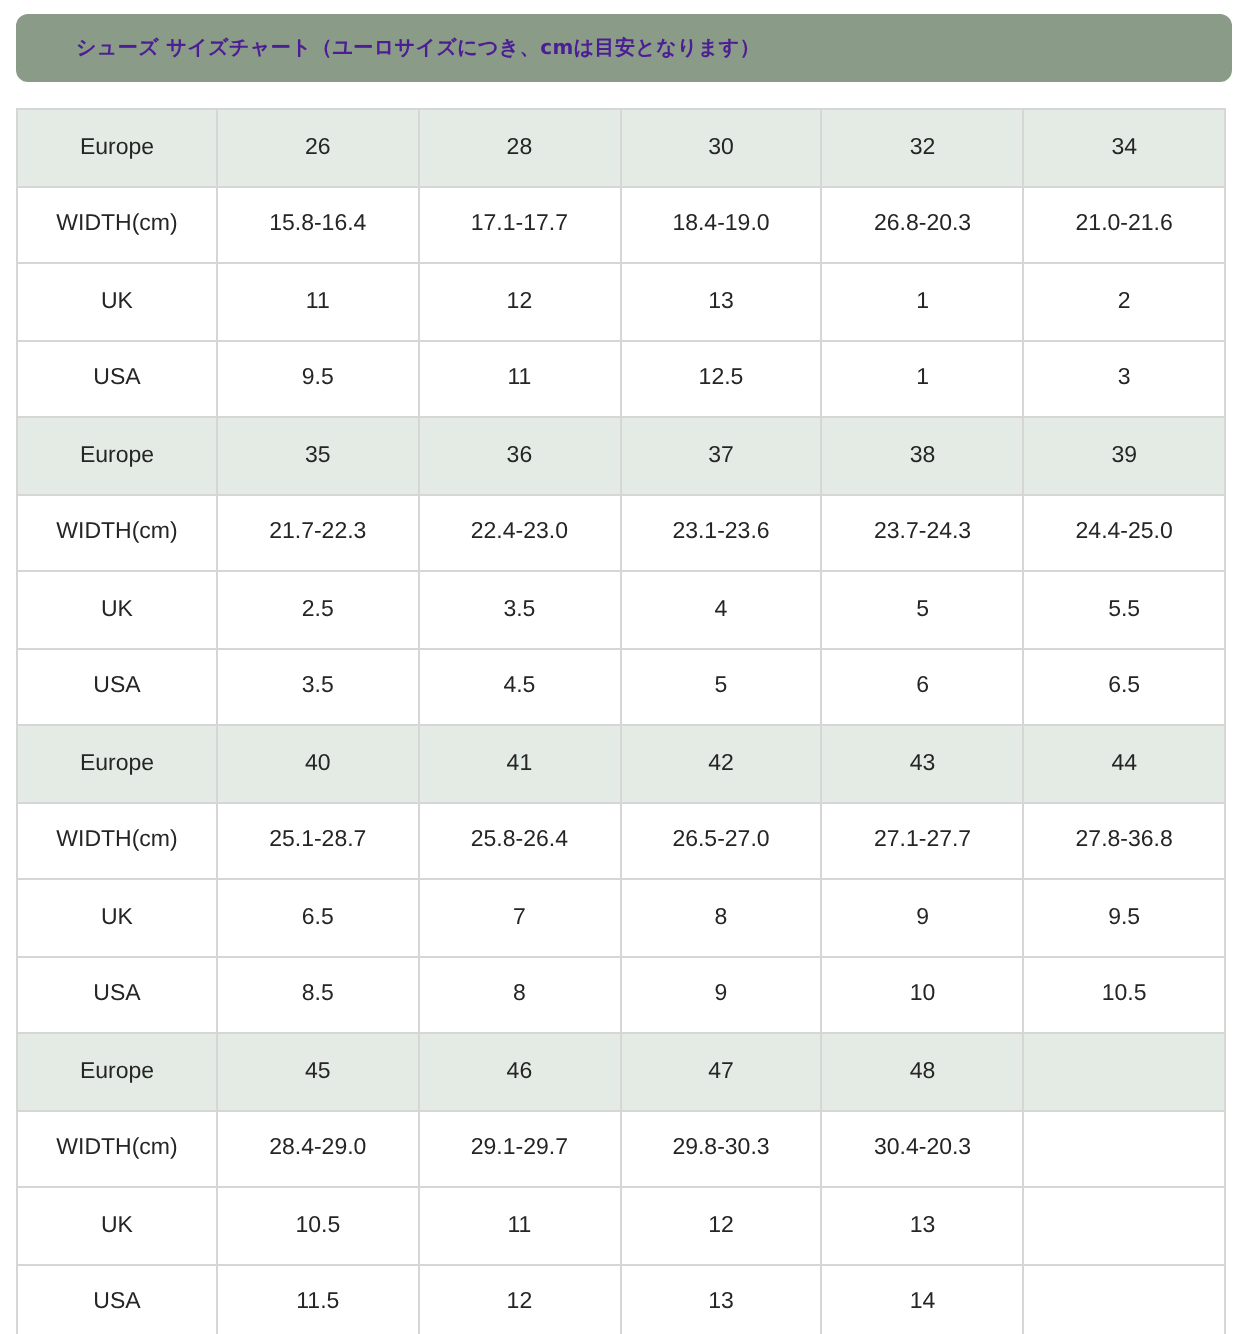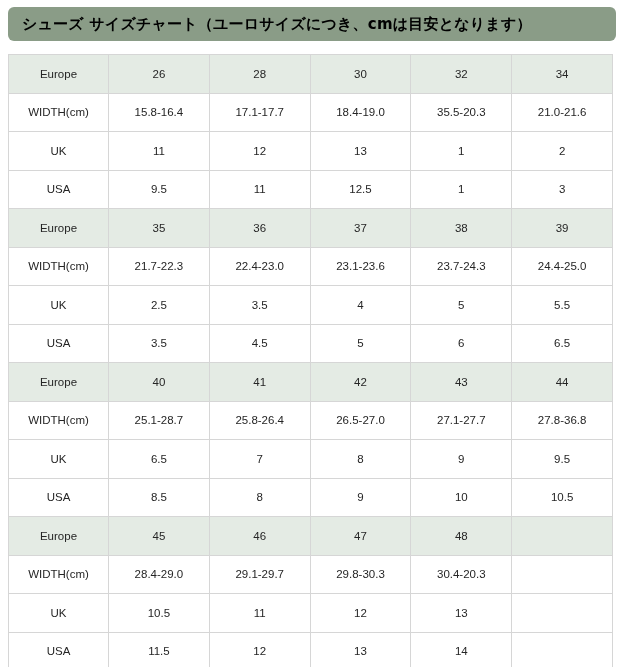--- a/index.html
+++ b/index.html
@@ -25,25 +25,25 @@
     top: 7px;
     width: 608px;
     height: 34px;
     background: #8a9c87;
     border-radius: 6px;
     box-sizing: border-box;
     display: flex;
     align-items: center;
   }
   .banner-title {
-    color: #000000;
-    font-size: 15px;
+    color: #4c1d95;
+    font-size: 10px;
     font-weight: bold;
     letter-spacing: 0.2px;
-    padding-left: 14px;
+    padding-left: 30px;
     white-space: nowrap;
     font-family: "DejaVu Sans", "Liberation Sans", sans-serif;
   }
   .table-wrap {
     position: absolute;
     left: 8px;
     top: 54px;
     width: 604px;
   }
   table.size-chart {
@@ -103,21 +103,21 @@
           <td>28</td>
           <td>30</td>
           <td>32</td>
           <td>34</td>
         </tr>
         <tr>
           <td>WIDTH(cm)</td>
           <td>15.8-16.4</td>
           <td>17.1-17.7</td>
           <td>18.4-19.0</td>
-          <td>35.5-20.3</td>
+          <td>26.8-20.3</td>
           <td>21.0-21.6</td>
         </tr>
         <tr>
           <td>UK</td>
           <td>11</td>
           <td>12</td>
           <td>13</td>
           <td>1</td>
           <td>2</td>
         </tr>

